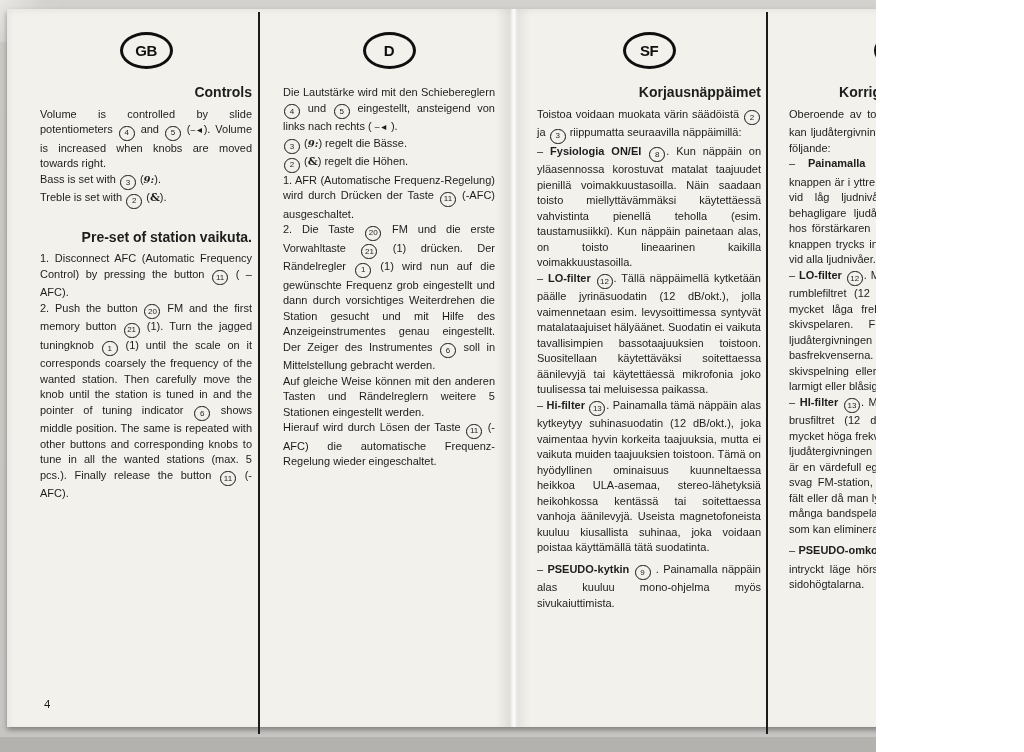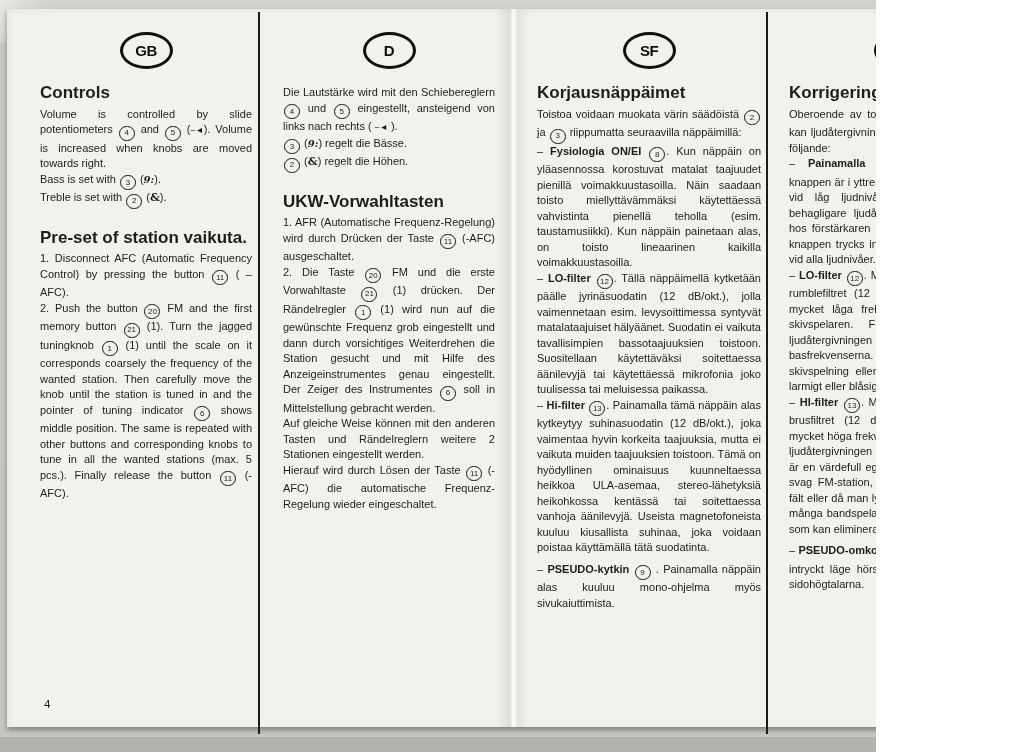--- a/index.html
+++ b/index.html
@@ -29,21 +29,21 @@
        text-align:justify;}
   .col-gb{left:40px;width:212px;}
   .col-d {left:283px;width:212px;}
   .col-sf{left:537px;width:224px;}
   .col-s {left:789px;width:222px;}
 
   .badge{width:47px;height:31px;border:3.2px solid #0f0f0f;border-radius:50%;
          margin:23px auto 16px;display:flex;align-items:center;justify-content:center;
          font-weight:bold;font-size:15px;letter-spacing:-0.5px;color:#0f0f0f;background:transparent;}
 
-  .sec-heading{font-weight:bold;font-size:17px;margin:21px 0 6px;text-align:left;}
+  .sec-heading{font-weight:bold;font-size:14px;margin:21px 0 6px;text-align:right;}
   .col-body .sec-heading:first-child{margin-top:0;}
 
   p.para{margin:0;}
   .col-sf p.para:last-child, .col-s p.para:last-child{margin-top:6px;}
 
   b.term{font-weight:bold;}
 
   .circ{display:inline-flex;align-items:center;justify-content:center;
         min-width:12px;height:13px;padding:0 1px;border:1.2px solid #141414;
         border-radius:9px;font-size:8px;line-height:1;vertical-align:-2px;
@@ -80,24 +80,23 @@
         <p class="para">2. Push the button <span class="circ">20</span> FM and the first memory button <span class="circ">21</span> (1). Turn the jagged tuningknob <span class="circ">1</span> (1) until the scale on it corresponds coarsely the frequency of the wanted station. Then carefully move the knob until the station is tuned in and the pointer of tuning indicator <span class="circ">6</span> shows middle position. The same is repeated with other buttons and corresponding knobs to tune in all the wanted stations (max. 5 pcs.). Finally release the button <span class="circ">11</span> (-AFC).</p>
       </div>
   </div>
 
   <div class="col col-d">
     <div class="badge">D</div>
     <div class="col-body">
         <p class="para">Die Lautstärke wird mit den Schiebereglern <span class="circ">4</span> und <span class="circ">5</span> eingestellt, ansteigend von links nach rechts ( <span class="glyph volume-direction">–◄</span> ).</p>
         <p class="para"><span class="circ">3</span> (<span class="glyph bass-clef">9:</span>) regelt die Bässe.</p>
         <p class="para"><span class="circ">2</span> (<span class="glyph treble-clef">&amp;</span>) regelt die Höhen.</p>
-        <div class="sec-heading">UKW-Vorwahltasten</div>
         <p class="para">1. AFR (Automatische Frequenz-Regelung) wird durch Drücken der Taste <span class="circ">11</span> (-AFC) ausgeschaltet.</p>
         <p class="para">2. Die Taste <span class="circ">20</span> FM und die erste Vorwahltaste <span class="circ">21</span> (1) drücken. Der Rändelregler <span class="circ">1</span> (1) wird nun auf die gewünschte Frequenz grob eingestellt und dann durch vorsichtiges Weiterdrehen die Station gesucht und mit Hilfe des Anzeigeinstrumentes genau eingestellt. Der Zeiger des Instrumentes <span class="circ">6</span> soll in Mittelstellung gebracht werden.</p>
-        <p class="para">Auf gleiche Weise können mit den anderen Tasten und Rändelreglern weitere 2 Stationen eingestellt werden.</p>
+        <p class="para">Auf gleiche Weise können mit den anderen Tasten und Rändelreglern weitere 5 Stationen eingestellt werden.</p>
         <p class="para">Hierauf wird durch Lösen der Taste <span class="circ">11</span> (-AFC) die automatische Frequenz-Regelung wieder eingeschaltet.</p>
       </div>
   </div>
 
   <div class="col col-sf">
     <div class="badge">SF</div>
     <div class="col-body">
         <div class="sec-heading">Korjausnäppäimet</div>
         <p class="para">Toistoa voidaan muokata värin säädöistä <span class="circ">2</span> ja <span class="circ">3</span> riippumatta seuraavilla näppäimillä:</p>
         <p class="para">– <b class="term">Fysiologia ON/EI</b> <span class="circ">8</span>. Kun näppäin on yläasennossa korostuvat matalat taajuudet pienillä voimakkuustasoilla. Näin saadaan toisto miellyttävämmäksi käytettäessä vahvistinta pienellä teholla (esim. taustamusiikki). Kun näppäin painetaan alas, on toisto lineaarinen kaikilla voimakkuustasoilla.</p>

